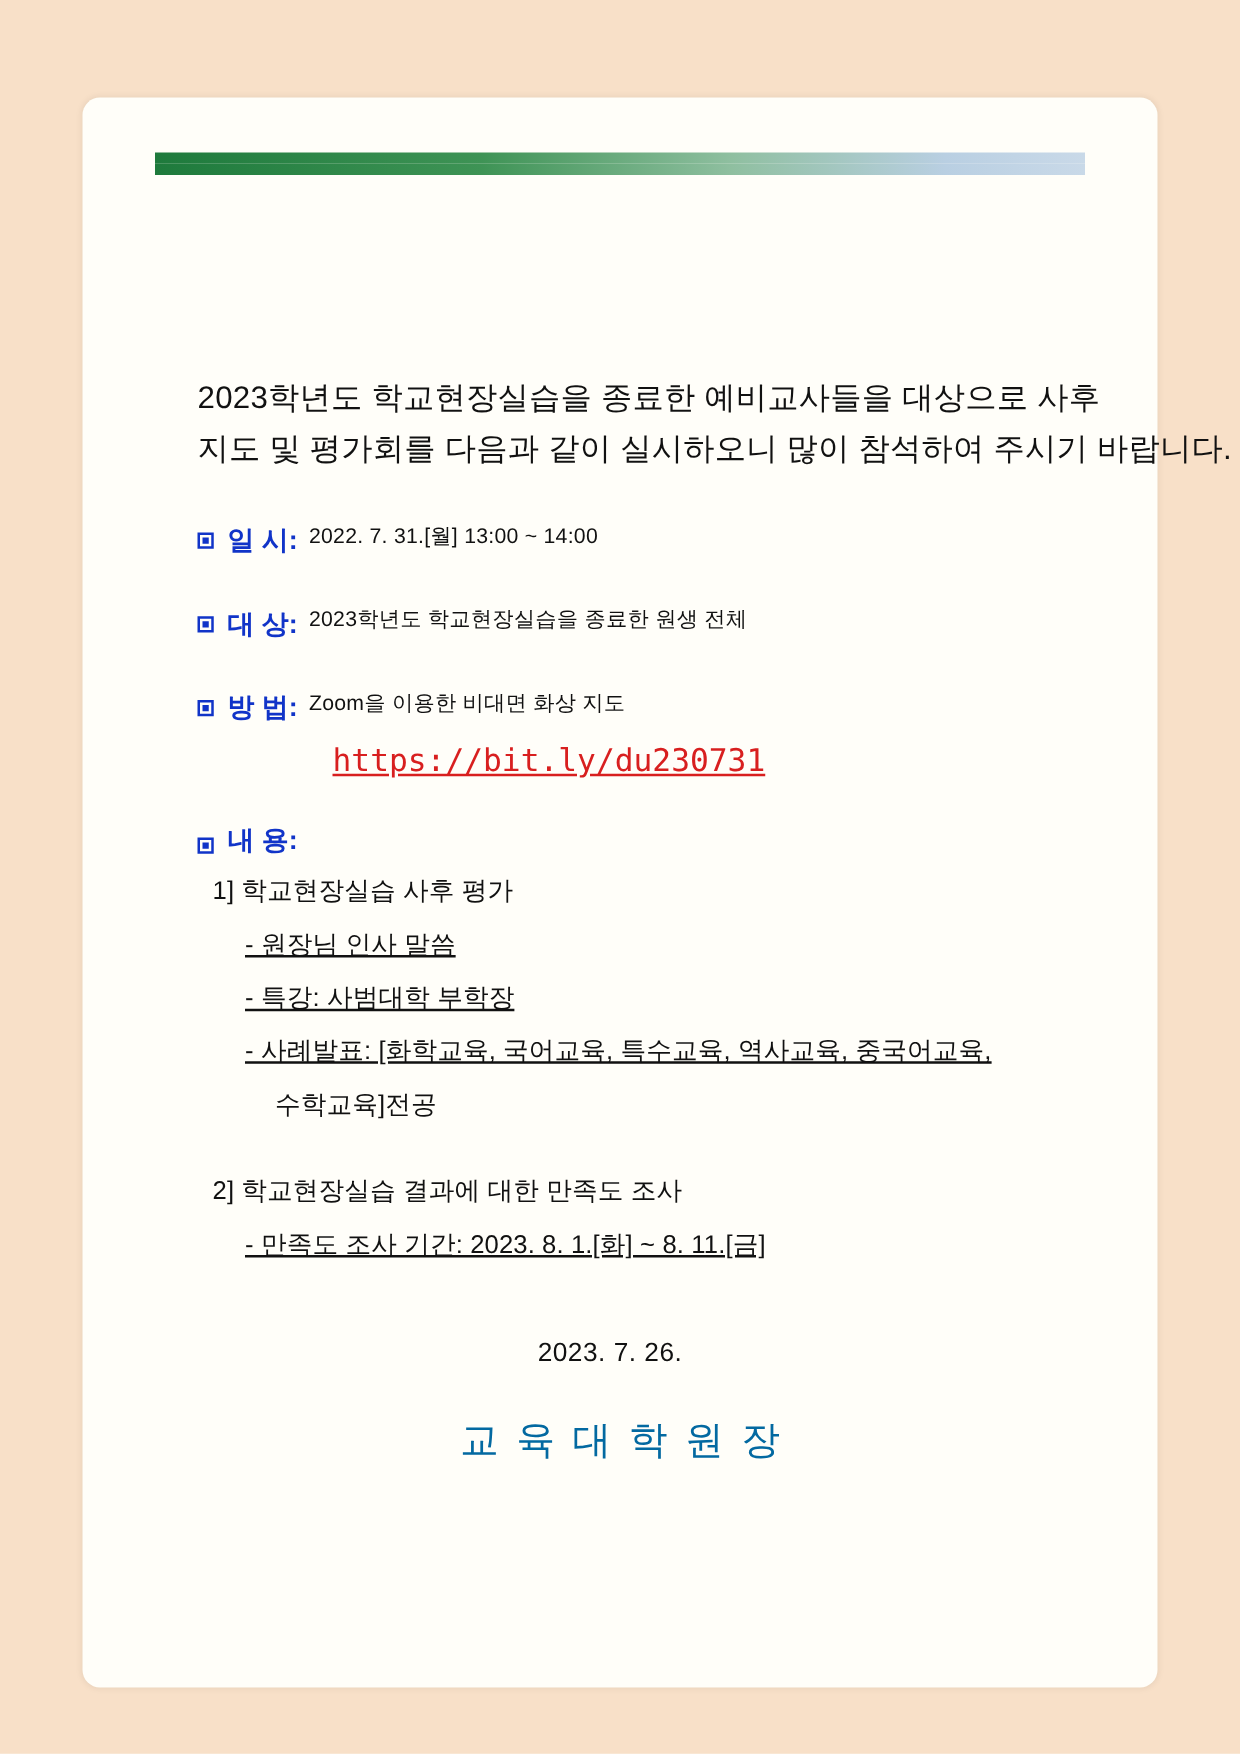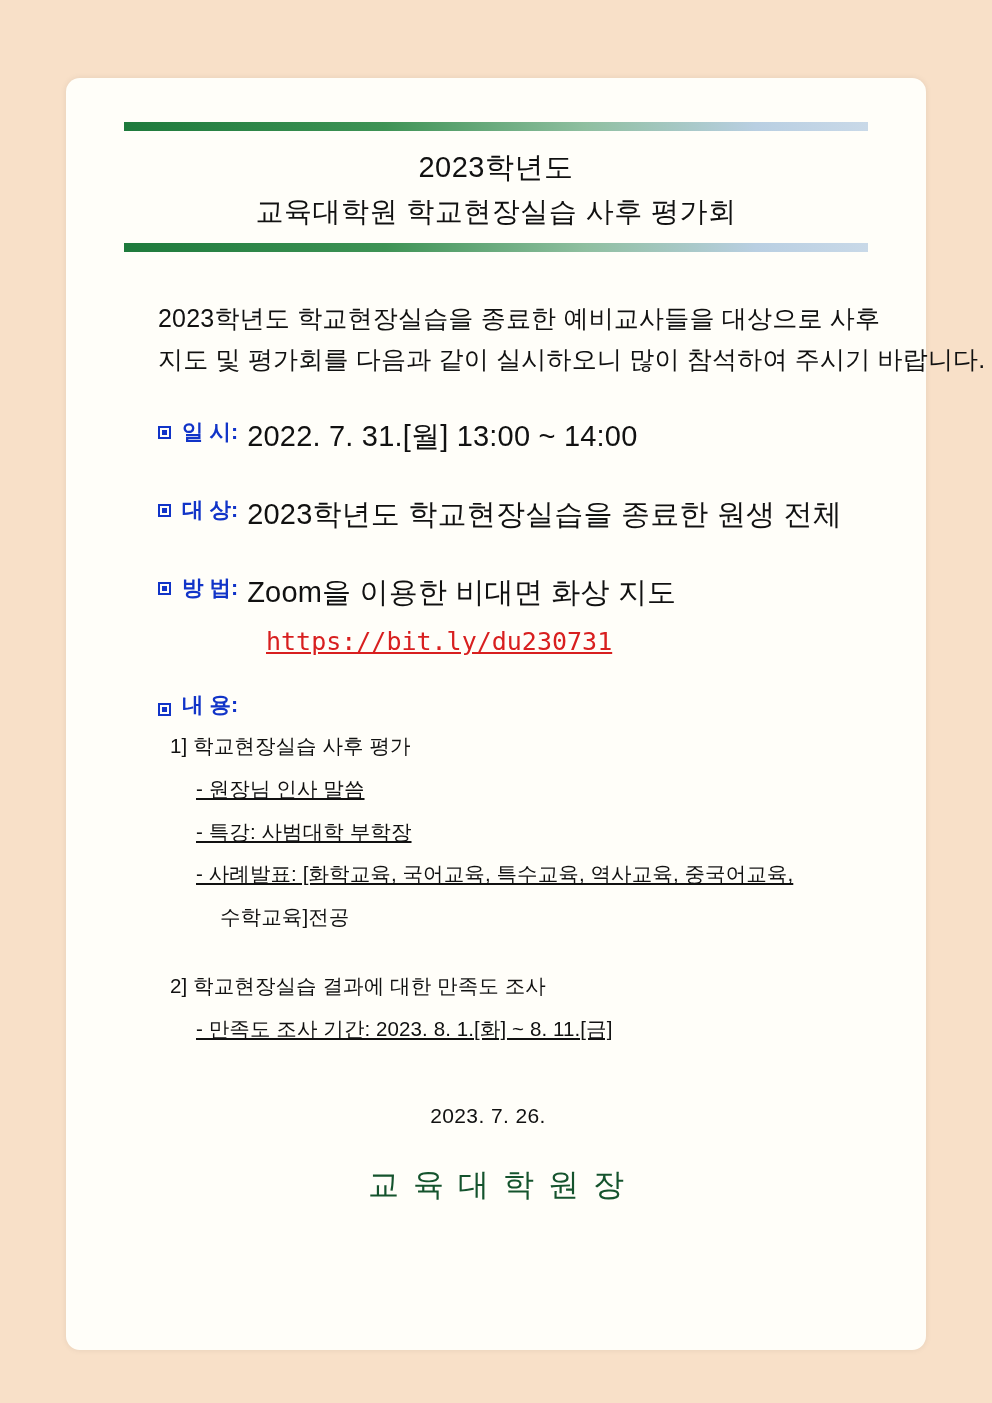--- a/index.html
+++ b/index.html
@@ -93,21 +93,21 @@
     background: #1134c8;
   }
   .field-label {
     color: #1134c8;
     font-size: 21.5px;
     font-weight: bold;
     white-space: nowrap;
     margin-right: 9px;
   }
   .field-value {
-    font-size: 29px;
+    font-size: 17px;
     white-space: nowrap;
     letter-spacing: 0.2px;
   }
   .link-row {
     padding-left: 170px;
     margin-top: 14px;
   }
   .link {
     color: #d81f1f;
     font-family: "DejaVu Sans Mono", monospace;
@@ -143,34 +143,30 @@
     font-size: 21px;
     padding-right: 16px;
     letter-spacing: 0.4px;
   }
   .signature {
     margin-top: 36px;
     text-align: center;
     font-size: 31px;
     letter-spacing: 14px;
     padding-left: 14px;
-    color: #14532d;
+    color: #0369a1;
   }
 </style>
 </head>
 <body>
 
 <div class="page">
 
   <div class="title-block">
     <div class="rule"></div>
-    <div class="title-lines">
-      <div class="title-line">2023학년도</div>
-      <div class="title-line second">교육대학원 학교현장실습 사후 평가회</div>
-    </div>
     <div class="rule bottom"></div>
   </div>
 
   <div class="body-wrap">
 
     <div class="intro">
       <div>2023학년도 학교현장실습을 종료한 예비교사들을 대상으로 사후</div>
       <div>지도 및 평가회를 다음과 같이 실시하오니 많이 참석하여 주시기 바랍니다.</div>
     </div>
 

